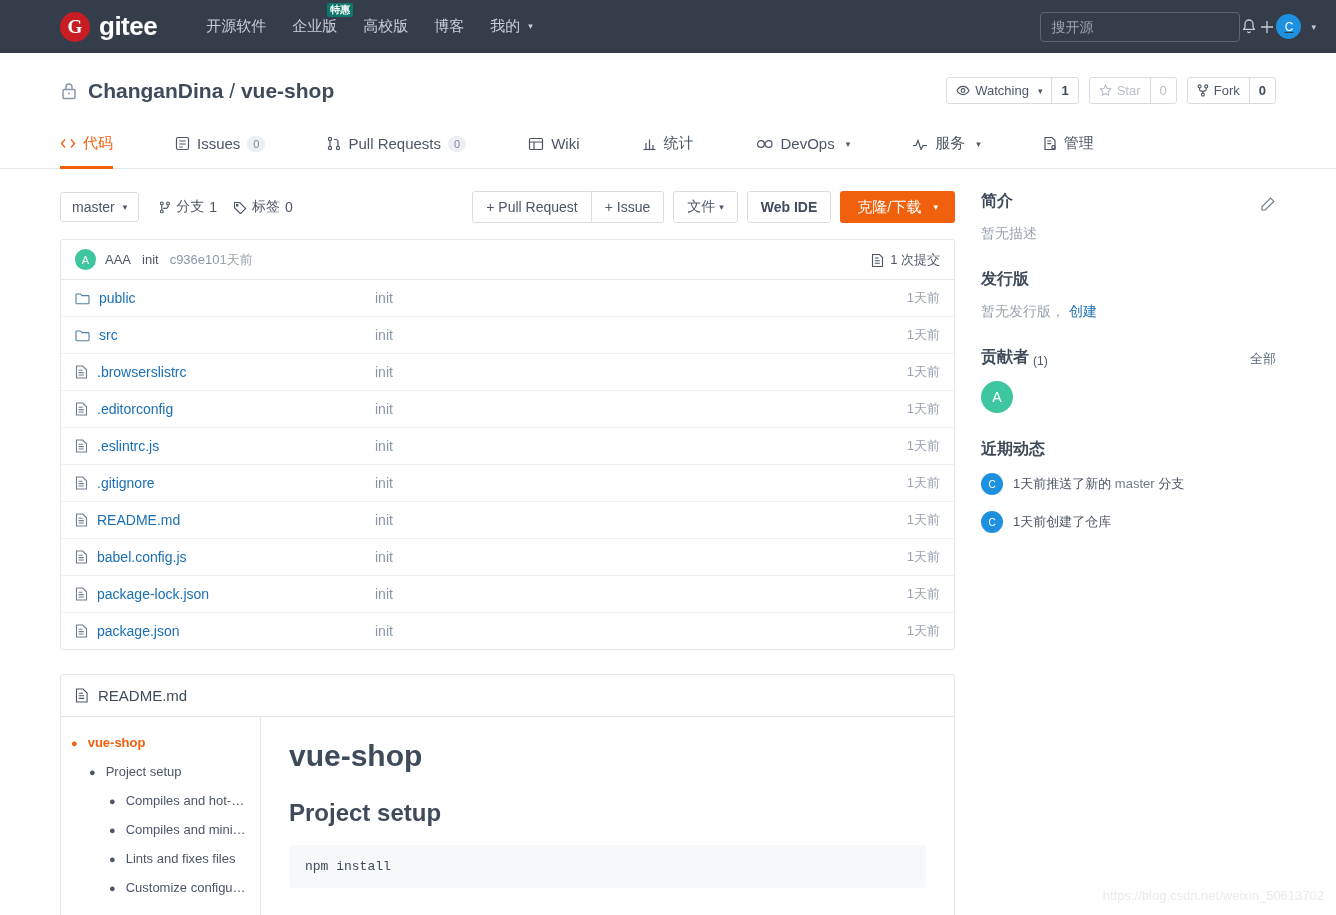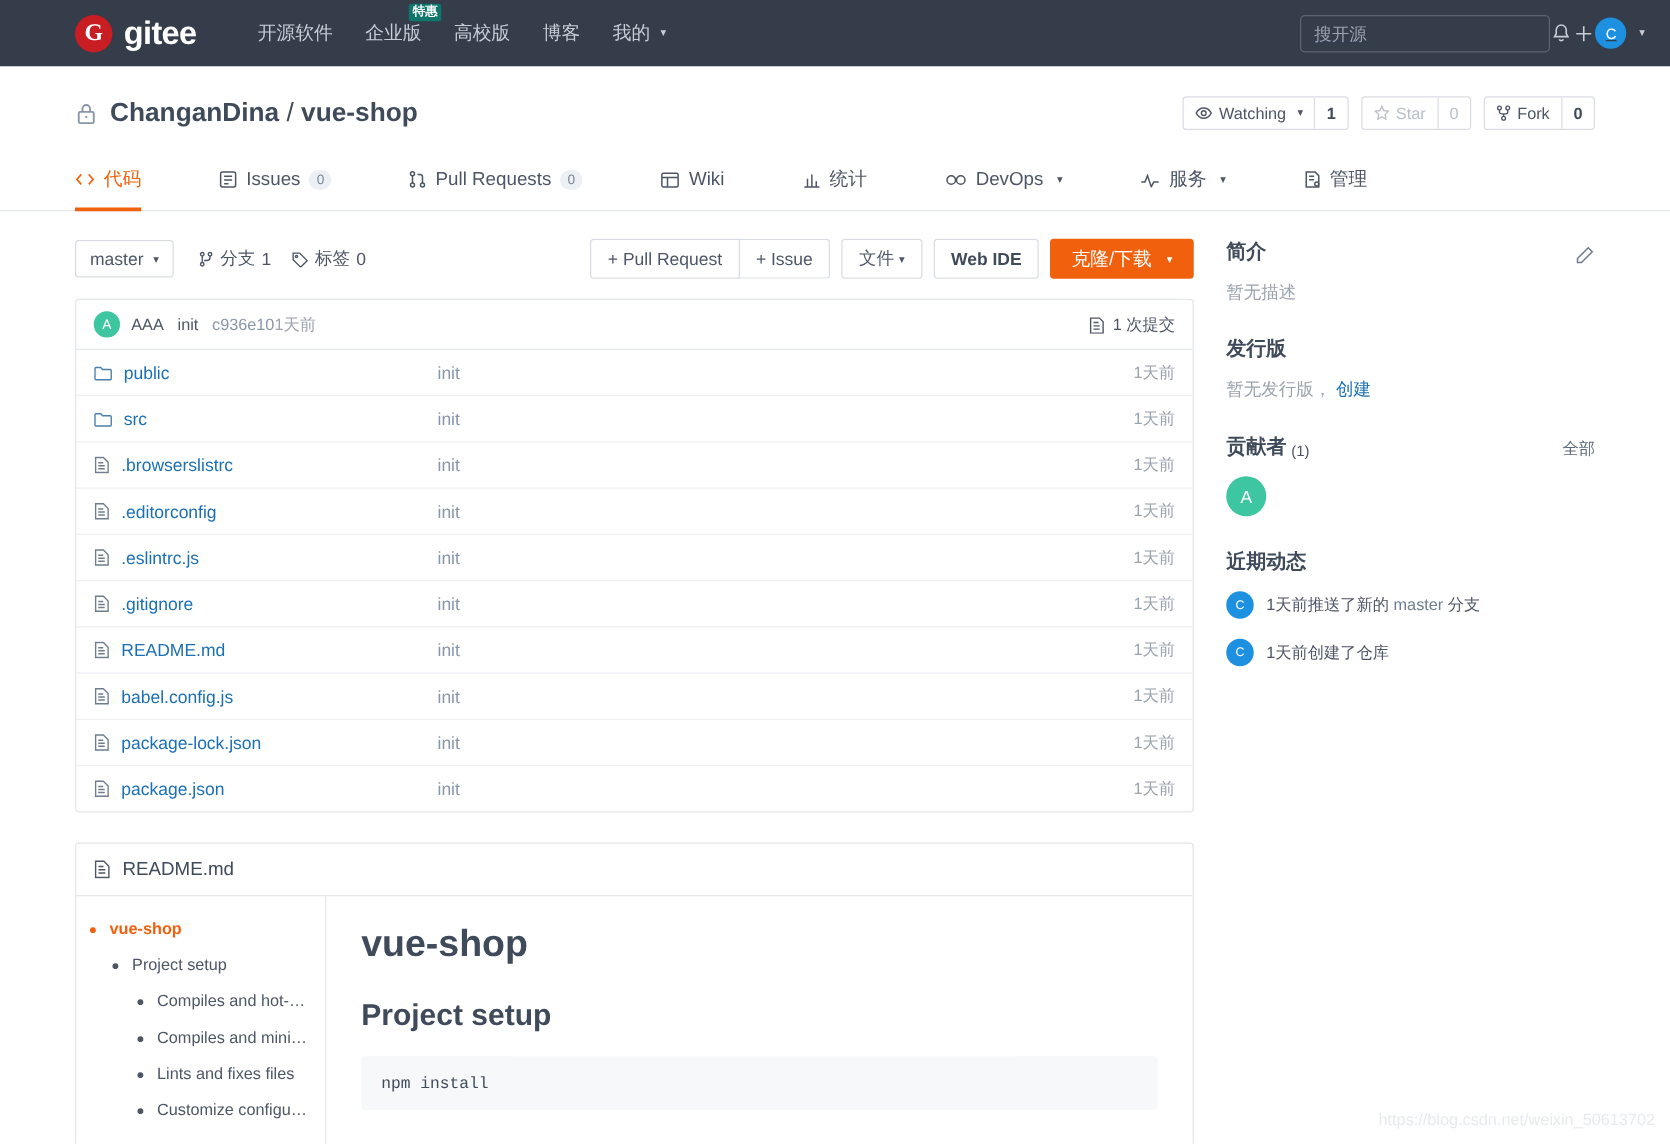--- a/index.html
+++ b/index.html
@@ -158,21 +158,21 @@
   .commit-count {
     margin-left: auto; display: flex; align-items: center; gap: 6px;
     color: #4d5666; cursor: pointer;
   }
   .file-row {
     display: flex; align-items: center;
     padding: 9px 14px; border-bottom: 1px solid #eef0f3;
     font-size: 14px;
   }
   .file-row:last-child { border-bottom: none; }
-  .file-name { display: flex; align-items: center; gap: 9px; width: 275px; }
+  .file-name { display: flex; align-items: center; gap: 9px; width: 300px; }
   .file-name a { color: #1a6fb5; text-decoration: none; cursor: pointer; }
   .file-msg { color: #8996a8; flex: 1; }
   .file-time { color: #9aa3b0; font-size: 13px; }
 
   
   .readme-panel {
     border: 1px solid #e3e6eb; border-radius: 3px;
     margin-top: 24px; background: #fff;
   }
   .readme-head {

